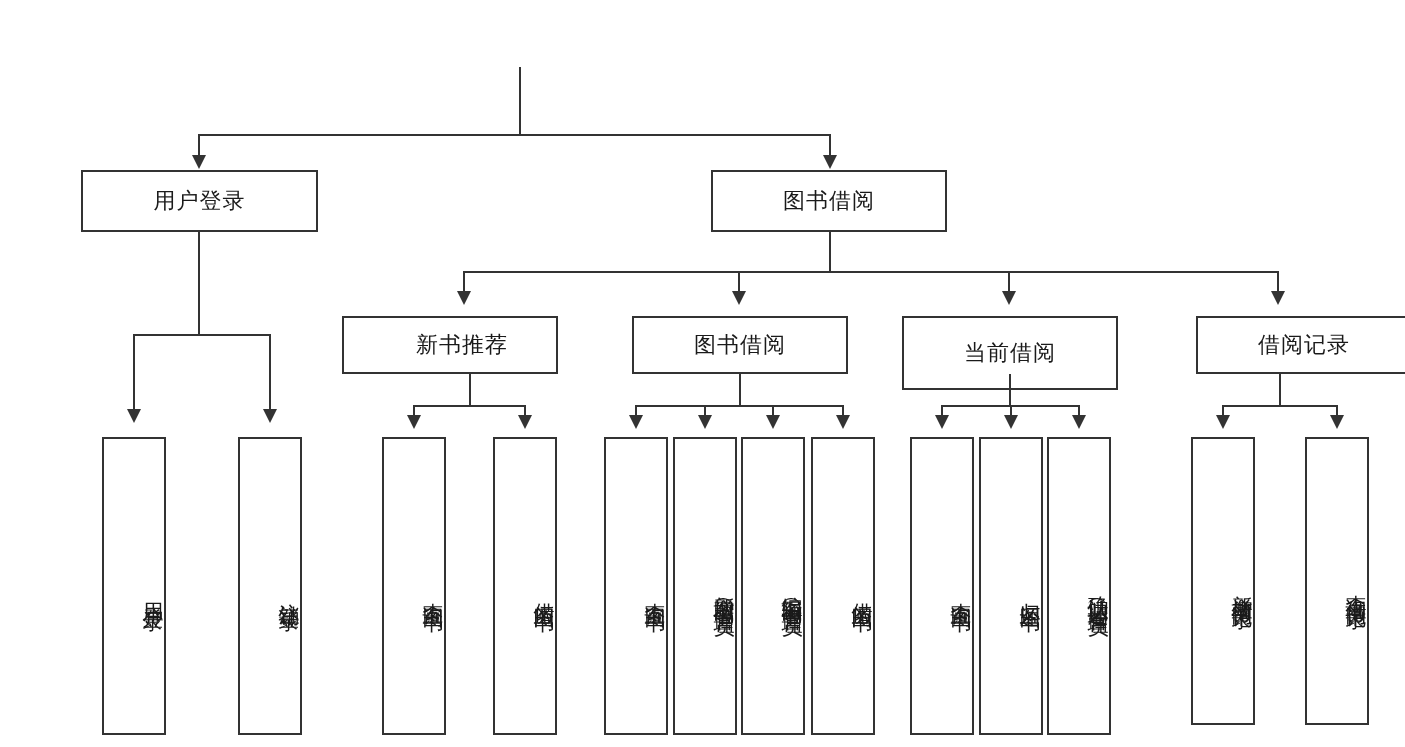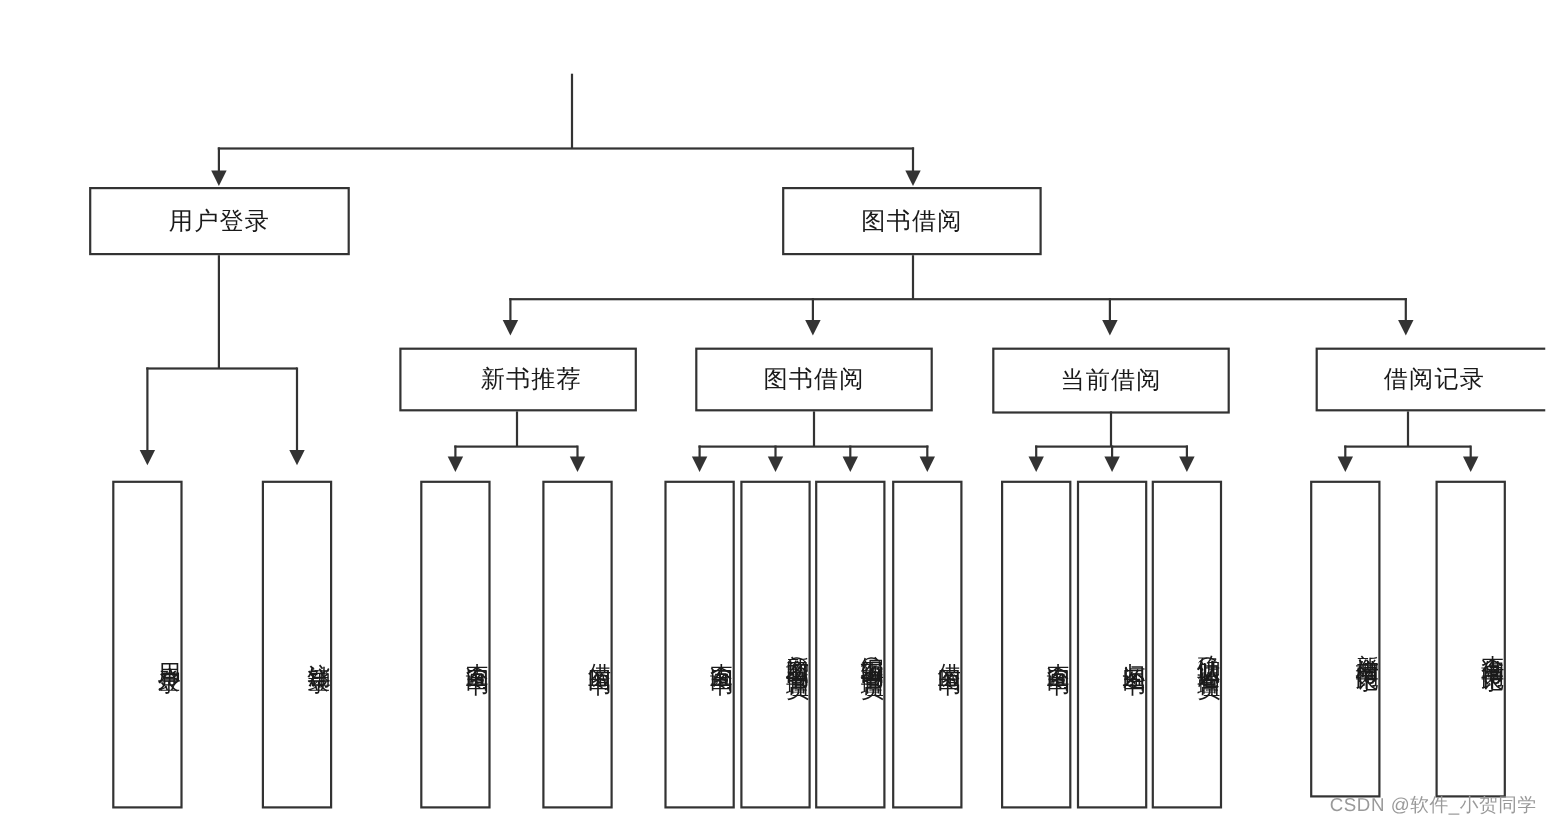--- a/index.html
+++ b/index.html
@@ -98,23 +98,23 @@
   <div class="edge h" style="left:463px; top:271px; width:816px; height:2px;"></div>
   <div class="edge v" style="left:463px; top:271px; width:2px; height:22px;"></div>
   <div class="arrow" style="left:457px; top:291px;"></div>
   <div class="edge v" style="left:738px; top:271px; width:2px; height:22px;"></div>
   <div class="arrow" style="left:732px; top:291px;"></div>
   <div class="edge v" style="left:1008px; top:271px; width:2px; height:22px;"></div>
   <div class="arrow" style="left:1002px; top:291px;"></div>
   <div class="edge v" style="left:1277px; top:271px; width:2px; height:22px;"></div>
   <div class="arrow" style="left:1271px; top:291px;"></div>
 
-  <div class="node horizontal" style="left:363px; top:316px; width:216px; height:58px;padding-left:24px;">新书推荐</div>
+  <div class="node horizontal" style="left:342px; top:316px; width:216px; height:58px;padding-left:24px;">新书推荐</div>
   <div class="node horizontal" style="left:632px; top:316px; width:216px; height:58px;">图书借阅</div>
-  <div class="node horizontal" style="left:902px; top:316px; width:216px; height:60px;">当前借阅</div>
+  <div class="node horizontal" style="left:902px; top:316px; width:216px; height:74px;">当前借阅</div>
   <div class="node horizontal" style="left:1196px; top:316px; width:216px; height:58px;">借阅记录</div>
 
   <div class="edge v" style="left:469px; top:374px; width:2px; height:32px;"></div>
   <div class="edge h" style="left:413px; top:405px; width:112px; height:2px;"></div>
   <div class="edge v" style="left:413px; top:405px; width:2px; height:14px;"></div>
   <div class="arrow" style="left:407px; top:415px;"></div>
   <div class="edge v" style="left:524px; top:405px; width:2px; height:14px;"></div>
   <div class="arrow" style="left:518px; top:415px;"></div>
 
   <div class="edge v" style="left:739px; top:374px; width:2px; height:32px;"></div>
@@ -155,14 +155,13 @@
   <div class="node vertical" style="left:741px; top:437px; width:64px; height:298px;">编辑图书（管理员）</div>
   <div class="node vertical" style="left:811px; top:437px; width:64px; height:298px;">借阅图书</div>
 
   <div class="node vertical" style="left:910px; top:437px; width:64px; height:298px;">查询图书</div>
   <div class="node vertical" style="left:979px; top:437px; width:64px; height:298px;">归还图书</div>
   <div class="node vertical" style="left:1047px; top:437px; width:64px; height:298px;">确认归还（管理员）</div>
 
   <div class="node vertical" style="left:1191px; top:437px; width:64px; height:288px;">新增借阅记录</div>
   <div class="node vertical" style="left:1305px; top:437px; width:64px; height:288px;">查询借阅记录</div>
 
-  <div id="watermark">CSDN @软件_小贺同学</div>
 </div>
 
 </body></html>

